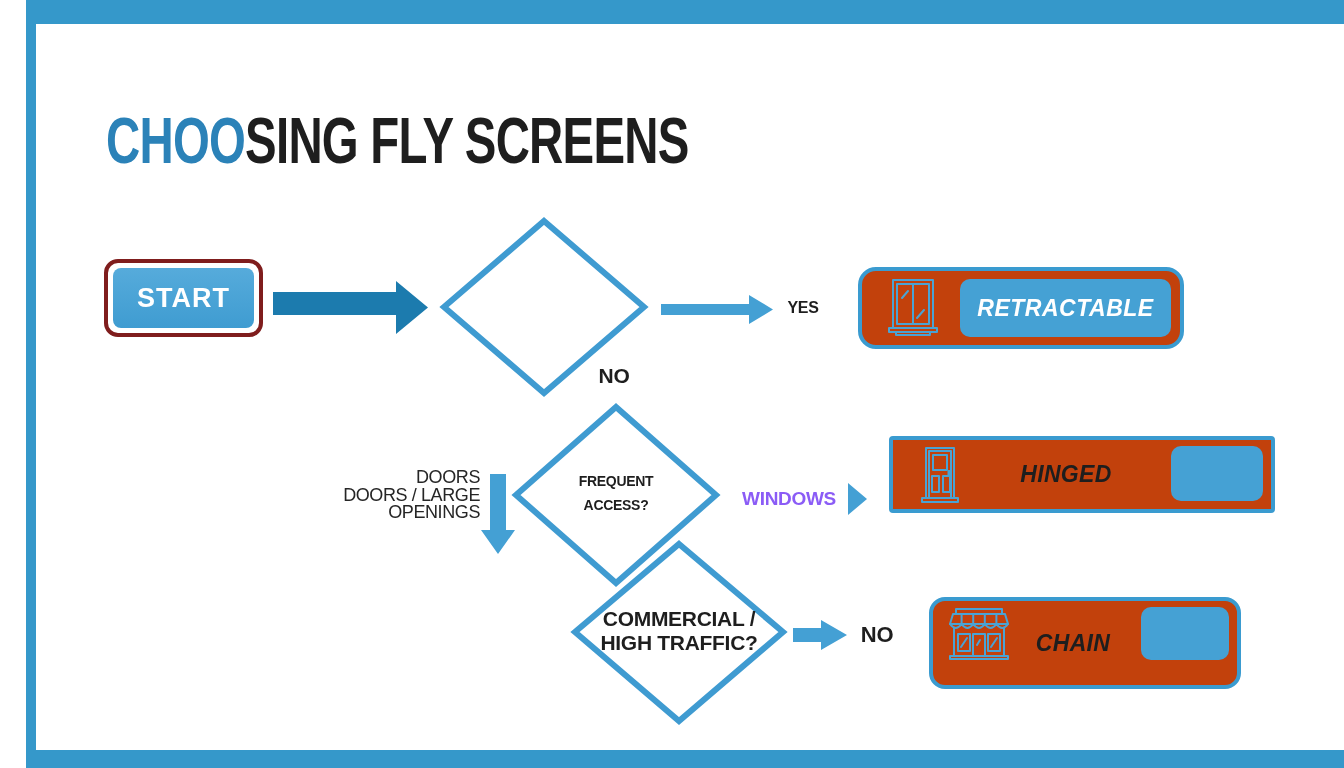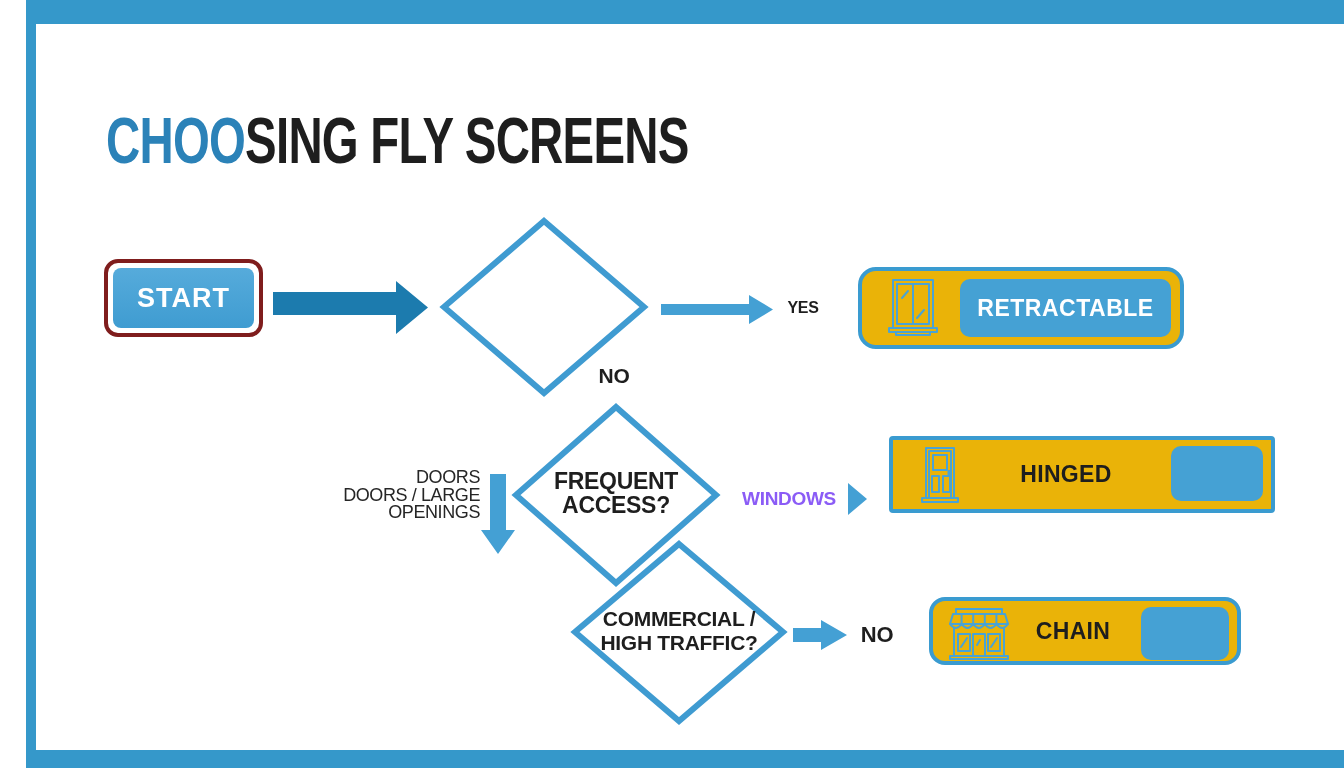--- a/index.html
+++ b/index.html
@@ -33,38 +33,38 @@
     background:linear-gradient(#56abdb,#3f9cd1);border-radius:8px;
     display:flex;align-items:center;justify-content:center;
     color:#ffffff;font-weight:bold;font-size:27px;letter-spacing:1px;
   }
   
   .dlabel{
     position:absolute;display:flex;flex-direction:column;align-items:center;justify-content:center;
     font-weight:bold;color:#1e1e1e;text-align:center;letter-spacing:-0.3px;
   }
   .lbl-primary{left:418px;top:256px;width:180px;height:54px;font-size:21px;line-height:24px;}
-  .lbl-frequent{left:490px;top:442px;width:180px;height:54px;font-size:23px;line-height:24px;}
+  .lbl-frequent{left:490px;top:442px;width:180px;height:54px;font-size:14px;line-height:24px;}
   .lbl-commercial{left:543px;top:580px;width:200px;height:54px;font-size:21px;line-height:24px;}
   .lbl-no1{left:548px;top:340px;width:60px;height:24px;font-size:21px;}
   .lbl-yes{left:736px;top:272px;width:62px;height:24px;font-size:16px;}
   .lbl-no3{left:812px;top:599px;width:58px;height:24px;font-size:22px;}
   .lbl-windows{left:700px;top:464px;width:106px;height:22px;font-size:19px;color:#8b5cf6;}
   .lbl-doors{
     position:absolute;left:280px;top:445px;width:164px;
     font-weight:normal;color:#262626;text-align:right;
     font-size:18px;line-height:17.5px;letter-spacing:-0.4px;
   }
   
   .result-box{
-    position:absolute;background:#eab308;border:4px solid #3a9bd0;box-sizing:border-box;
+    position:absolute;background:#c2410c;border:4px solid #3a9bd0;box-sizing:border-box;font-style:italic;
   }
   .box-retractable{left:822px;top:243px;width:326px;height:82px;border-radius:18px;}
   .box-hinged{left:853px;top:412px;width:386px;height:77px;border-radius:4px;}
-  .box-chain{left:893px;top:573px;width:312px;height:68px;border-radius:16px;}
+  .box-chain{left:893px;top:573px;width:312px;height:92px;border-radius:16px;}
   .result-icon{position:absolute;}
   .icon-window{left:24px;top:6px;width:54px;height:62px;}
   .icon-door{left:26px;top:6px;width:42px;height:58px;}
   .icon-store{left:14px;top:6px;width:64px;height:54px;}
   .pill{
     position:absolute;background:#45a1d4;border-radius:10px;
     display:flex;align-items:center;justify-content:center;
   }
   .pill-retractable{left:98px;top:8px;right:9px;bottom:8px;}
   .pill-label{color:#ffffff;font-weight:bold;font-size:23px;letter-spacing:0.5px;}

